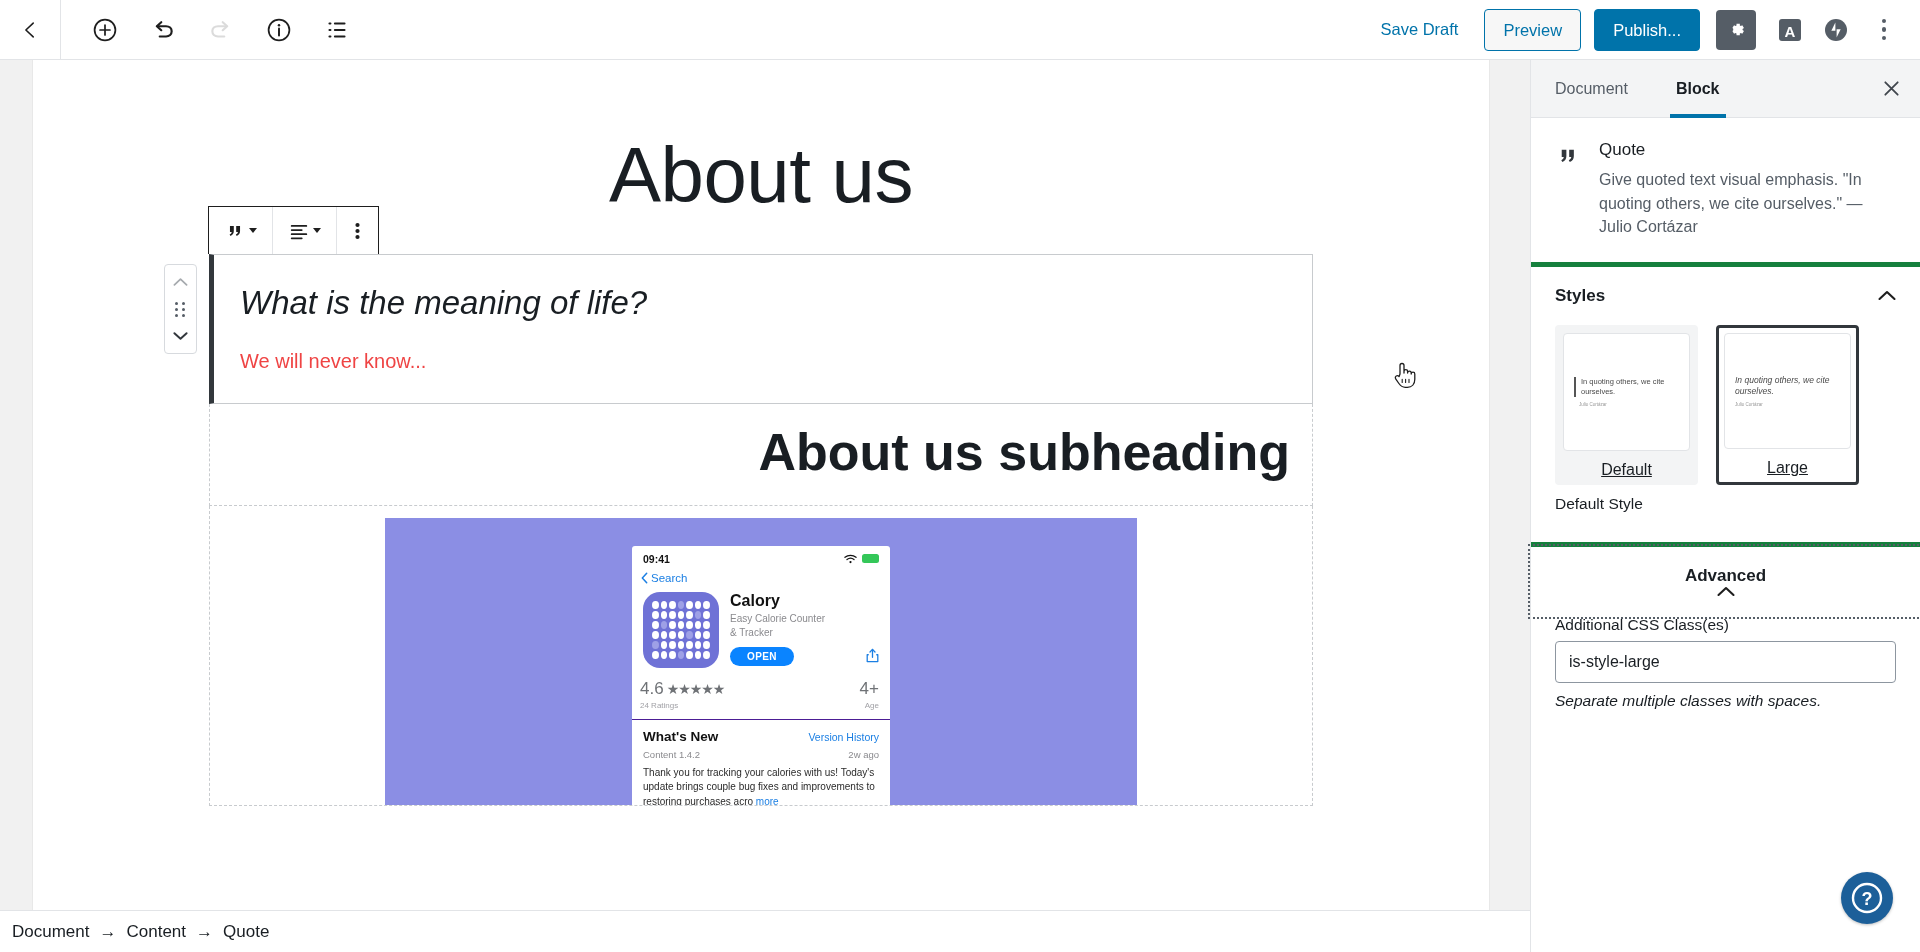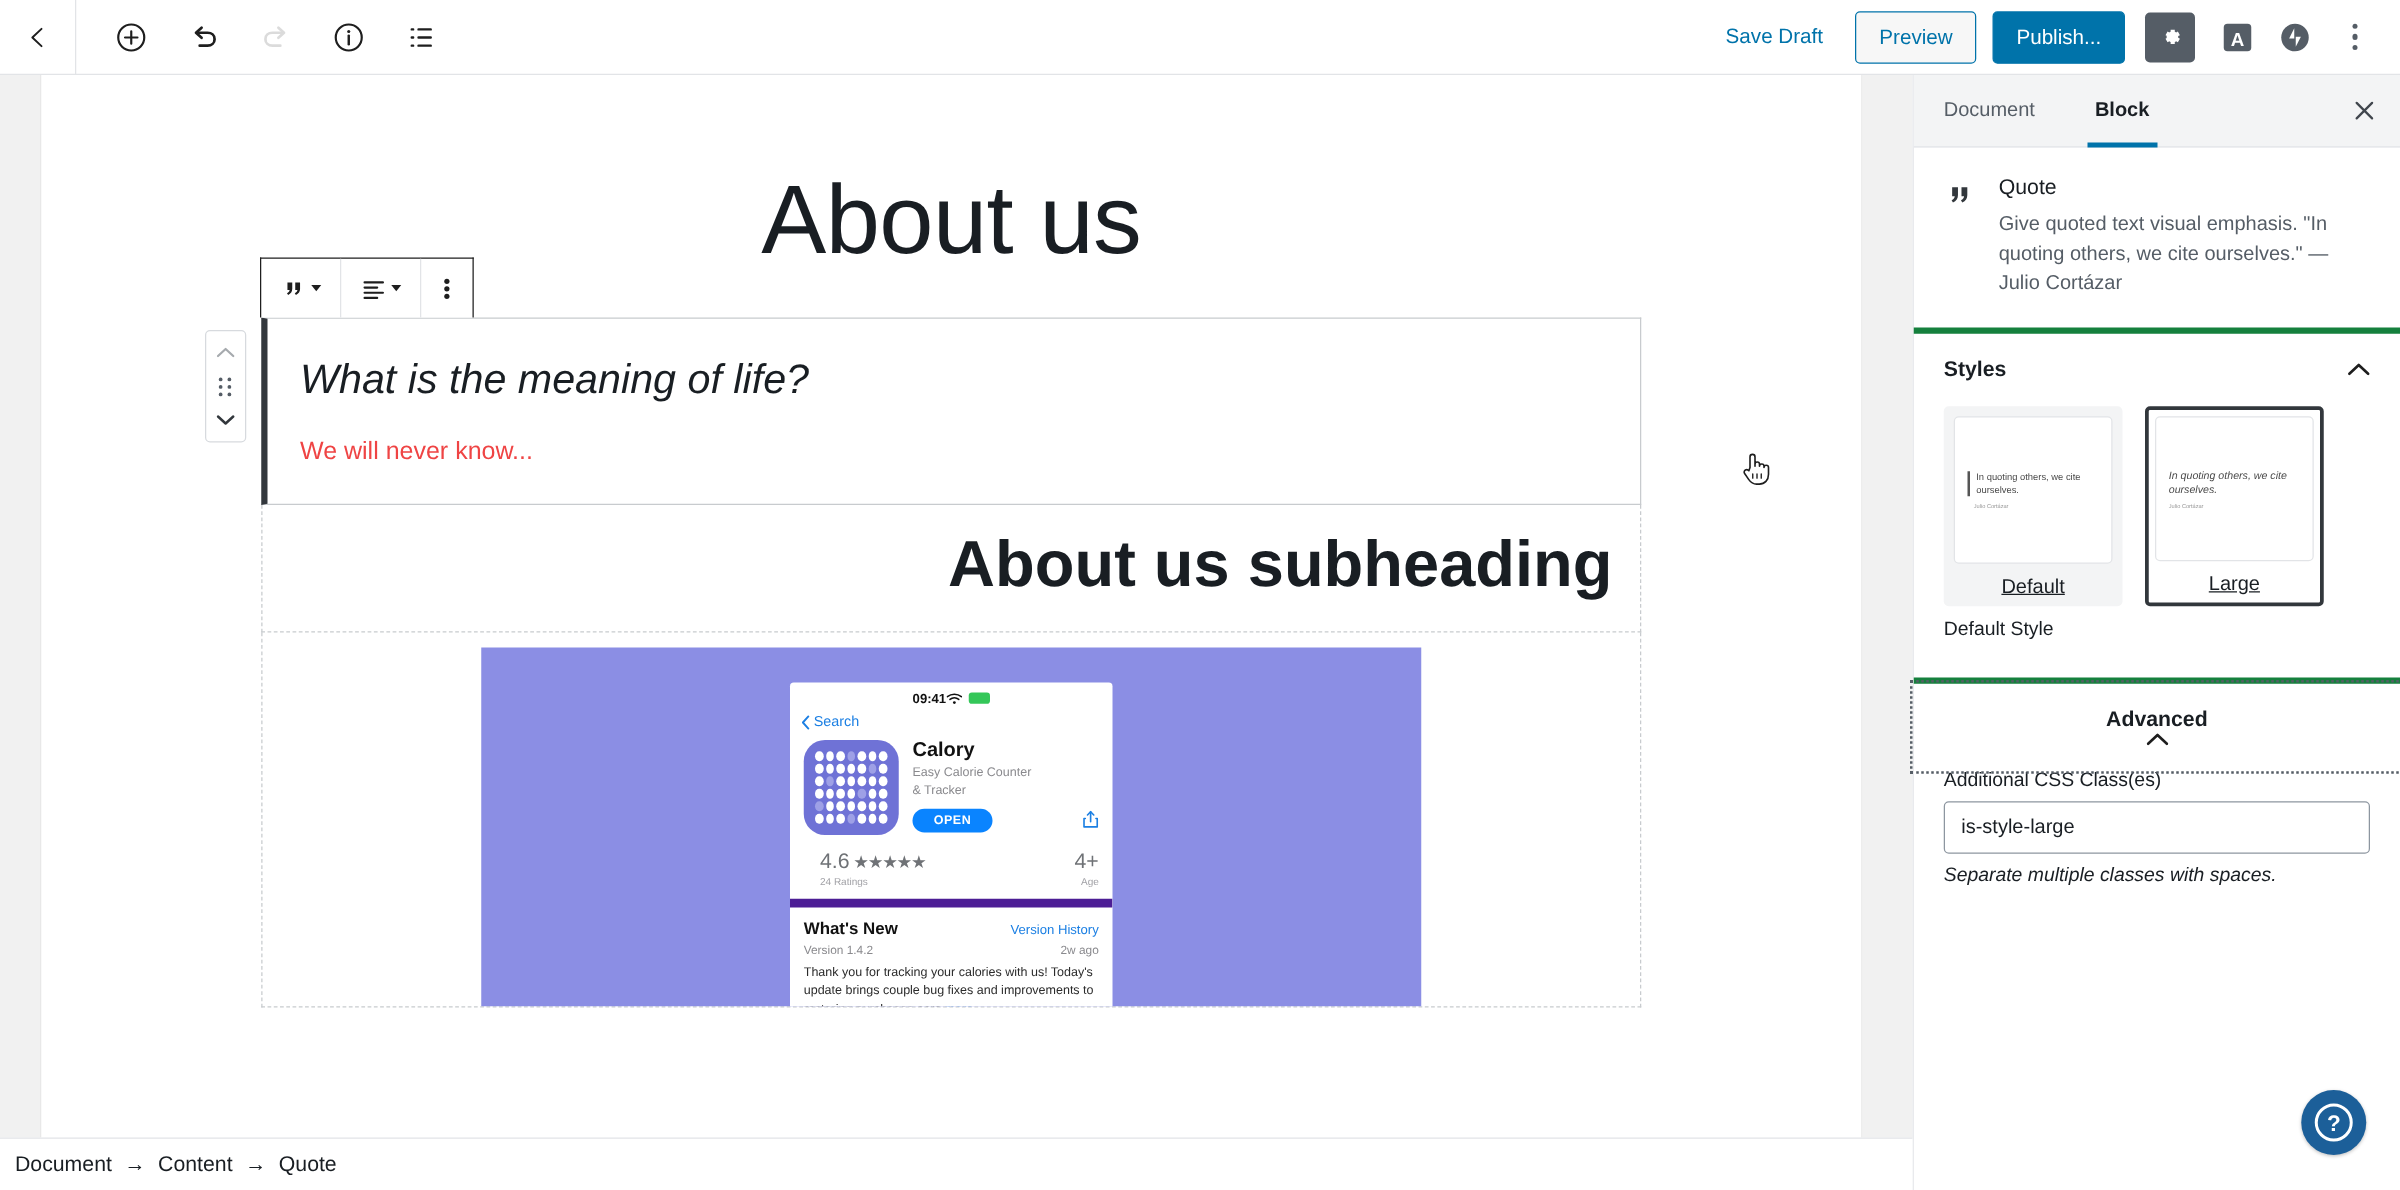--- a/index.html
+++ b/index.html
@@ -148,21 +148,21 @@
   .shot {
     width: 752px; height: 330px; background: #8b8ee4; margin: 0 auto;
     position: relative; overflow: hidden;
   }
   .phone {
     position: absolute; left: 50%; transform: translateX(-50%); top: 28px;
     width: 258px; background: #fff; border-radius: 3px; overflow: hidden;
     font-family: "Liberation Sans", sans-serif;
   }
   .ph-status {
-    display: flex; align-items: center; justify-content: center;
+    display: flex; align-items: center; justify-content: space-between;
     padding: 7px 11px 3px 11px; font-size: 10.5px; font-weight: 700; color: #111;
   }
   .ph-wifi { display: flex; align-items: center; gap: 5px; }
   .batt { width: 17px; height: 9px; background: #34c759; border-radius: 2.5px; }
   .ph-back { display: flex; align-items: center; gap: 3px; padding: 4px 11px 8px 9px; color: #1b7fe3; font-size: 11.5px; }
   .ph-app { display: flex; gap: 11px; padding: 0 11px; }
   .app-icon {
     width: 76px; height: 76px; border-radius: 17px; flex: none;
     background: #6f72d6; position: relative; overflow: hidden;
   }
@@ -171,21 +171,21 @@
   .app-icon .dots i { border-radius: 50%; background: #fff; display: block; }
   .app-icon .dots i.d { background: #9ea0e6; }
   .app-meta { flex: 1; min-width: 0; }
   .app-name { font-size: 16px; font-weight: 700; color: #111; line-height: 1.1; }
   .app-sub { font-size: 10px; color: #8a8a8e; line-height: 1.35; margin-top: 3px; }
   .open-row { display: flex; align-items: center; justify-content: space-between; margin-top: 8px; }
   .open-btn { background: #0a84ff; color: #fff; font-size: 10px; font-weight: 700;
     border-radius: 11px; padding: 4px 17px; letter-spacing: .4px; }
   .share-ic { color: #1b7fe3; font-size: 14px; }
   .ph-rate { display: flex; align-items: flex-start; justify-content: space-between;
-    padding: 11px 11px 9px 24px; border-bottom: 7px solid #4c1d95; }
+    padding: 11px 11px 9px 8px; border-bottom: 1px solid #4c1d95; }
   .rate-l { }
   .rate-num { font-size: 17px; color: #6f7276; display: flex; align-items: center; gap: 3px; }
   .stars { color: #6f7276; font-size: 14px; letter-spacing: -1px; }
   .rate-cap { font-size: 8px; color: #a1a1a6; margin-top: 2px; }
   .rate-r { text-align: right; }
   .rate-age { font-size: 17px; color: #6f7276; }
   .ph-new { padding: 9px 11px 12px 11px; }
   .new-head { display: flex; align-items: baseline; justify-content: space-between; }
   .new-title { font-size: 13.5px; font-weight: 700; color: #111; }
   .new-link { font-size: 10.5px; color: #1b7fe3; }
@@ -536,21 +536,21 @@
                   <div class="rate-cap">Age</div>
                 </div>
               </div>
 
               <div class="ph-new">
                 <div class="new-head">
                   <span class="new-title">What's New</span>
                   <span class="new-link">Version History</span>
                 </div>
                 <div class="new-sub">
-                  <span>Version 1.4.2</span>
+                  <span>Content 1.4.2</span>
                   <span>2w ago</span>
                 </div>
                 <div class="new-body">
                   <span>Thank you for tracking your calories with us! Today's update brings couple bug fixes and improvements to restoring purchases acro</span>
                   <span class="more-link">more</span>
                 </div>
               </div>
 
             </div>
           </div>

